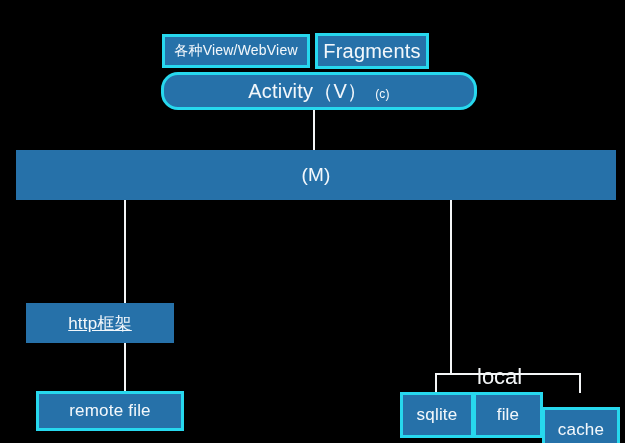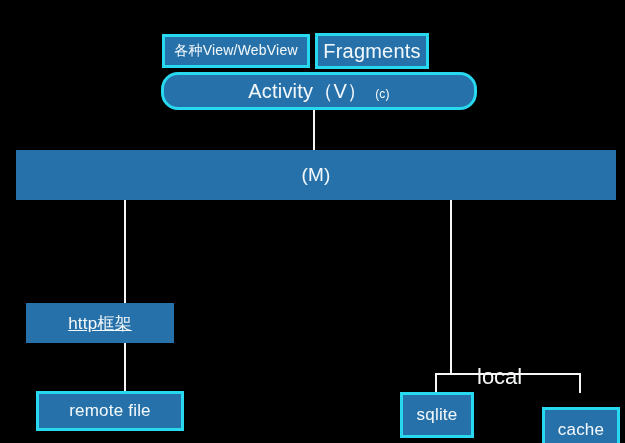--- a/index.html
+++ b/index.html
@@ -155,18 +155,21 @@
   <div class="node outlined" id="box-remote">
     <span>remote file</span>
   </div>
 
   <div class="label" id="label-local">local</div>
 
   <div class="node outlined" id="box-sqlite">
     <span>sqlite</span>
   </div>
 
+  <div class="node outlined" id="box-file">
+    <span>file</span>
+  </div>
 
   <div class="node outlined" id="box-cache">
     <span>cache</span>
   </div>
 
 </div>
 
 </body></html>

